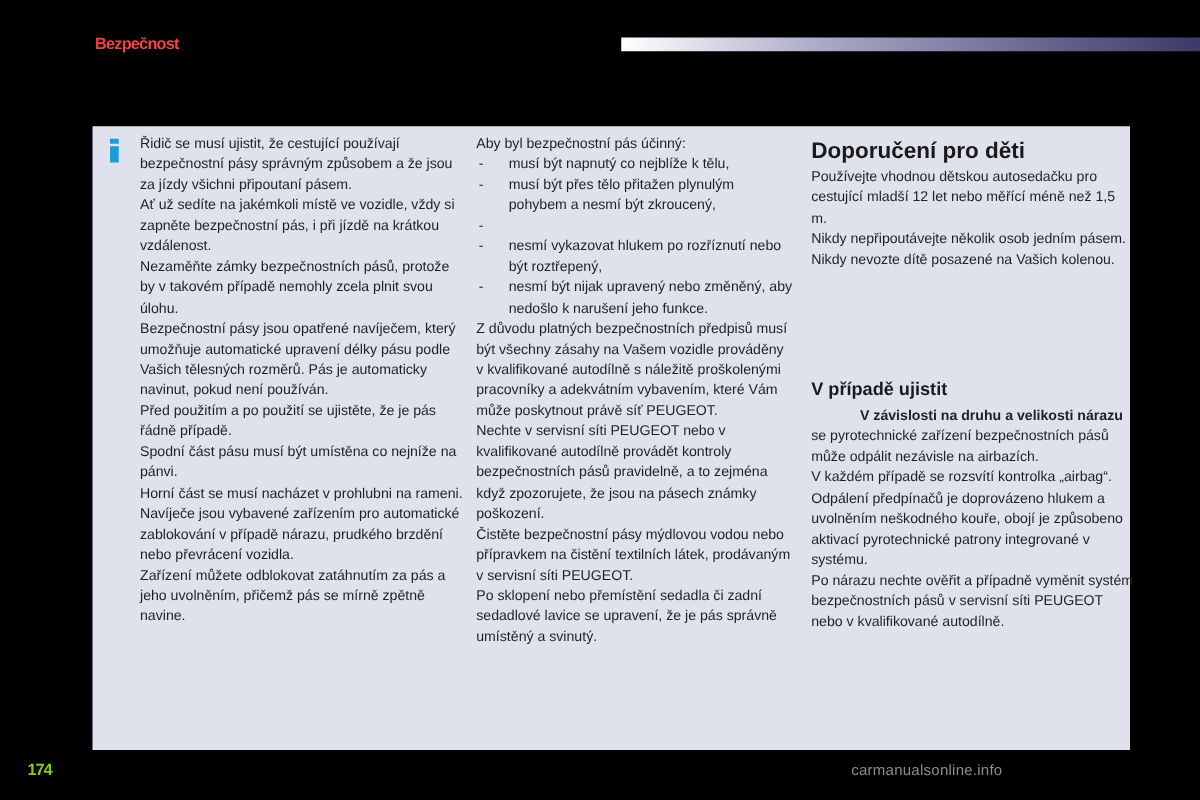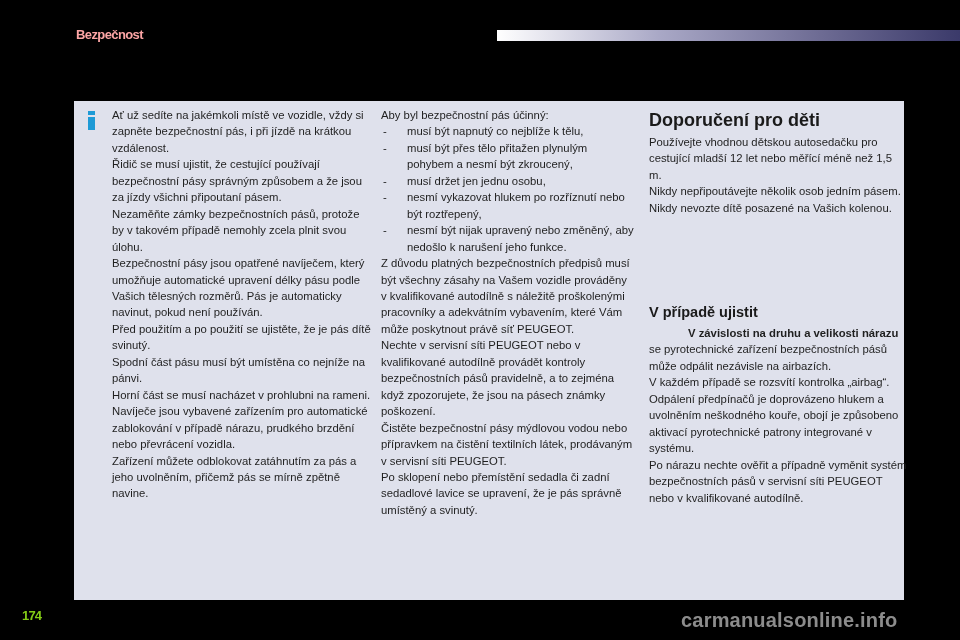--- a/index.html
+++ b/index.html
@@ -2,21 +2,21 @@
 <html><head>
 <meta charset="utf-8">
 <style>
   html, body { margin: 0; padding: 0; }
   body {
     width: 960px; height: 640px; background: #000; position: relative; overflow: hidden;
     font-family: "Liberation Sans", sans-serif;
   }
   .section-title {
     position: absolute; left: 76px; top: 27px; font-size: 13px; font-weight: bold;
-    color: #fca5a5; letter-spacing: -0.6px;
+    color: #ef4444; letter-spacing: -0.6px;
   }
   .header-bar {
     position: absolute; left: 497px; top: 30px; width: 463px; height: 11px;
     background: linear-gradient(to right, #ffffff 0%, #a9a8c6 35%, #6d6b93 70%, #3b3a6a 100%);
   }
   .panel {
     position: absolute; left: 74px; top: 101px; width: 830px; height: 499px;
     background: #dfe1ec;
   }
   .info-icon {
@@ -39,62 +39,61 @@
   }
   .h-children { margin-top: 3px; margin-bottom: 4px; }
   .h-accident { position: absolute; left: 649px; top: 302px; width: 254px; font-size: 14.5px; }
   .col3b { left: 649px; top: 325px; width: 260px; }
   .bold { font-weight: bold; margin-left: 39px; }
   .page-number {
     position: absolute; left: 22px; top: 608px; font-size: 13px; font-weight: bold; color: #84cc16;
     letter-spacing: -0.8px;
   }
   .watermark {
-    position: absolute; left: 681px; top: 609px; font-size: 20px; color: #8c8c8c; font-weight: bold;
+    position: absolute; left: 681px; top: 609px; font-size: 12px; color: #8c8c8c; font-weight: normal;
     letter-spacing: 0.2px;
   }
 </style>
 </head>
 <body>
 
 <div class="section-title">Bezpečnost</div>
 <div class="header-bar"></div>
 
 <div class="panel"></div>
 
 <div class="info-icon">
   <div class="dot"></div>
   <div class="stem"></div>
 </div>
 
 <div class="col col1">
+  <p>Řidič se musí ujistit, že cestující používají bezpečnostní pásy správným způsobem a že jsou za jízdy všichni připoutaní pásem.</p>
   <p>Ať už sedíte na jakémkoli místě ve vozidle, vždy si zapněte bezpečnostní pás, i při jízdě na krátkou vzdálenost.</p>
-  <p>Řidič se musí ujistit, že cestující používají bezpečnostní pásy správným způsobem a že jsou za jízdy všichni připoutaní pásem.</p>
   <p>Nezaměňte zámky bezpečnostních pásů, protože by v takovém případě nemohly zcela plnit svou úlohu.</p>
   <p>Bezpečnostní pásy jsou opatřené navíječem, který umožňuje automatické upravení délky pásu podle Vašich tělesných rozměrů. Pás je automaticky navinut, pokud není používán.</p>
-  <p>Před použitím a po použití se ujistěte, že je pás dítě svinutý.</p>
+  <p>Před použitím a po použití se ujistěte, že je pás řádně případě.</p>
   <p>Spodní část pásu musí být umístěna co nejníže na pánvi.</p>
   <p>Horní část se musí nacházet v prohlubni na rameni.</p>
   <p>Navíječe jsou vybavené zařízením pro automatické zablokování v případě nárazu, prudkého brzdění nebo převrácení vozidla.</p>
   <p>Zařízení můžete odblokovat zatáhnutím za pás a jeho uvolněním, přičemž pás se mírně zpětně navine.</p>
 </div>
 
 <div class="col col2">
   <p>Aby byl bezpečnostní pás účinný:</p>
   <div class="dash-item">
     <span class="dash">-</span>
     <span class="txt">musí být napnutý co nejblíže k tělu,</span>
   </div>
   <div class="dash-item">
     <span class="dash">-</span>
     <span class="txt">musí být přes tělo přitažen plynulým pohybem a nesmí být zkroucený,</span>
   </div>
   <div class="dash-item">
     <span class="dash">-</span>
-    <span class="txt">musí držet jen jednu osobu,</span>
   </div>
   <div class="dash-item">
     <span class="dash">-</span>
     <span class="txt">nesmí vykazovat hlukem po rozříznutí nebo být roztřepený,</span>
   </div>
   <div class="dash-item">
     <span class="dash">-</span>
     <span class="txt">nesmí být nijak upravený nebo změněný, aby nedošlo k narušení jeho funkce.</span>
   </div>
   <p>Z důvodu platných bezpečnostních předpisů musí být všechny zásahy na Vašem vozidle prováděny v kvalifikované autodílně s náležitě proškolenými pracovníky a adekvátním vybavením, které Vám může poskytnout právě síť PEUGEOT.</p>

